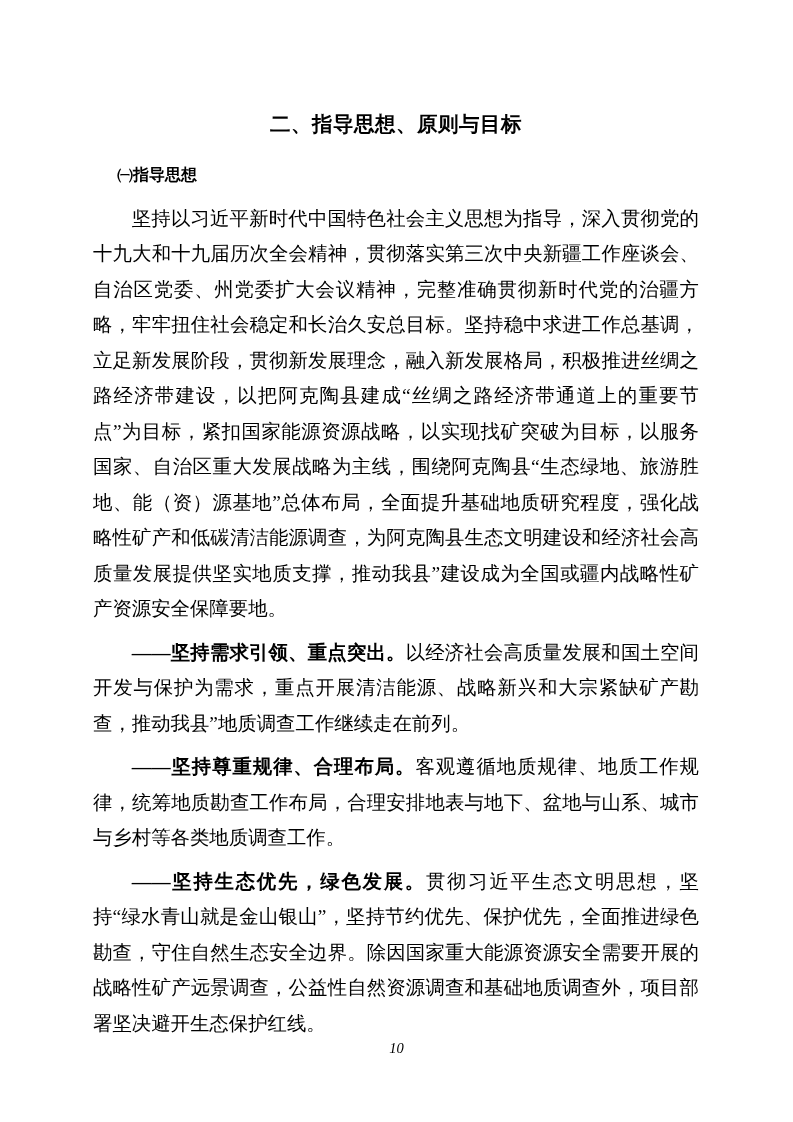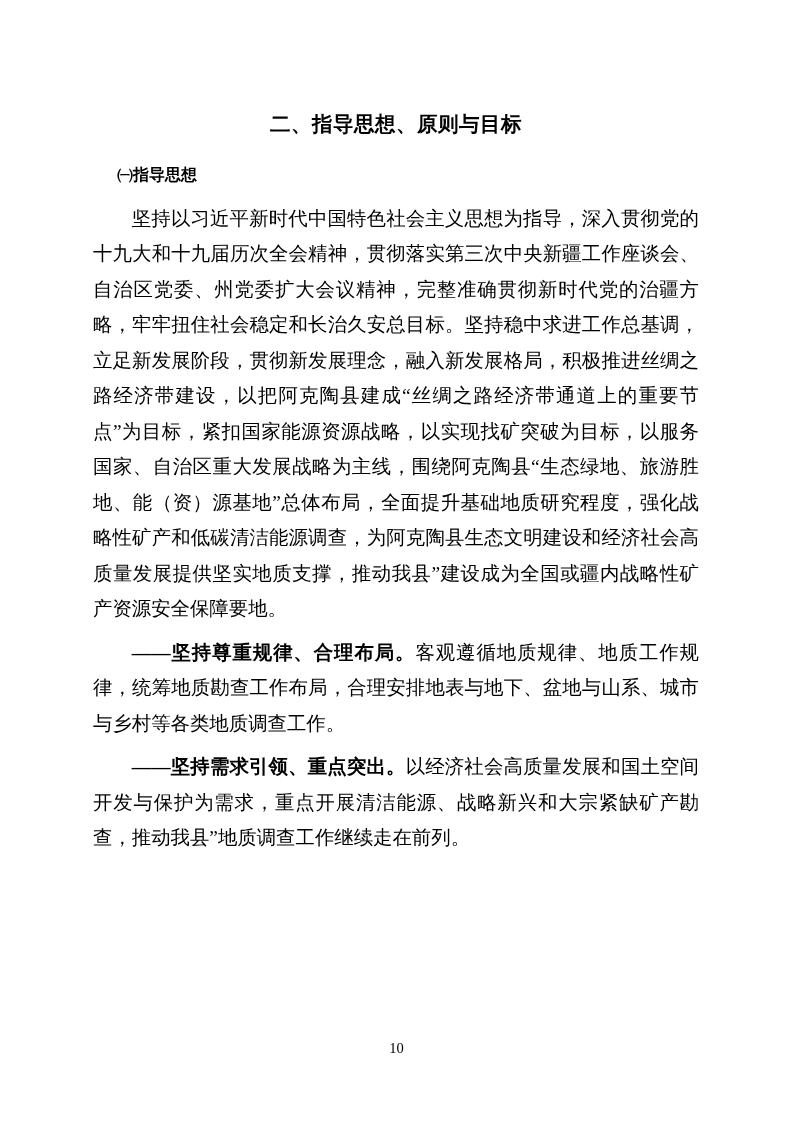--- a/index.html
+++ b/index.html
@@ -49,36 +49,38 @@
     font-weight: bold;
   }
   .page-number {
     position: absolute;
     left: 0;
     right: 0;
     top: 1039px;
     text-align: center;
     font-size: 14.5px;
     line-height: 18px;
+    font-style: italic;
   }
 </style>
 </head>
 <body>
 
 <div class="page">
   <div class="content">
 
     <h1 class="doc-title">二、指导思想、原则与目标</h1>
 
     <h2 class="sec-heading">㈠指导思想</h2>
 
     <p class="para"><span>坚持以习近平新时代中国特色社会主义思想为指导，深入贯彻党的十九大和十九届历次全会精神，贯彻落实第三次中央新疆工作座谈会、自治区党委、州党委扩大会议精神，完整准确贯彻新时代党的治疆方略，牢牢扭住社会稳定和长治久安总目标。坚持稳中求进工作总基调，立足新发展阶段，贯彻新发展理念，融入新发展格局，积极推进丝绸之路经济带建设，以把阿克陶县建成“丝绸之路经济带通道上的重要节点”为目标，紧扣国家能源资源战略，以实现找矿突破为目标，以服务国家、自治区重大发展战略为主线，围绕阿克陶县“生态绿地、旅游胜地、能（资）源基地”总体布局，全面提升基础地质研究程度，强化战略性矿产和低碳清洁能源调查，为阿克陶县生态文明建设和经济社会高质量发展提供坚实地质支撑，推动我县”建设成为全国或疆内战略性矿产资源安全保障要地。</span></p>
 
 
+    <p class="para"><span class="lead">——坚持需求引领、重点突出。</span><span>以经济社会高质量发展和国土空间开发与保护为需求，重点开展清洁能源、战略新兴和大宗紧缺矿产勘查，推动我县”地质调查工作继续走在前列。</span></p>
+
     <p class="para"><span class="lead">——坚持尊重规律、合理布局。</span><span>客观遵循地质规律、地质工作规律，统筹地质勘查工作布局，合理安排地表与地下、盆地与山系、城市与乡村等各类地质调查工作。</span></p>
 
-    <p class="para"><span class="lead">——坚持需求引领、重点突出。</span><span>以经济社会高质量发展和国土空间开发与保护为需求，重点开展清洁能源、战略新兴和大宗紧缺矿产勘查，推动我县”地质调查工作继续走在前列。</span></p>
-
+    <p class="para"><span class="lead">——坚持生态优先，绿色发展。</span><span>贯彻习近平生态文明思想，坚持“绿水青山就是金山银山”，坚持节约优先、保护优先，全面推进绿色勘查，守住自然生态安全边界。除因国家重大能源资源安全需要开展的战略性矿产远景调查，公益性自然资源调查和基础地质调查外，项目部署坚决避开生态保护红线。</span></p>
 
   </div>
 
   <div class="page-number">10</div>
 </div>
 
 </body></html>

